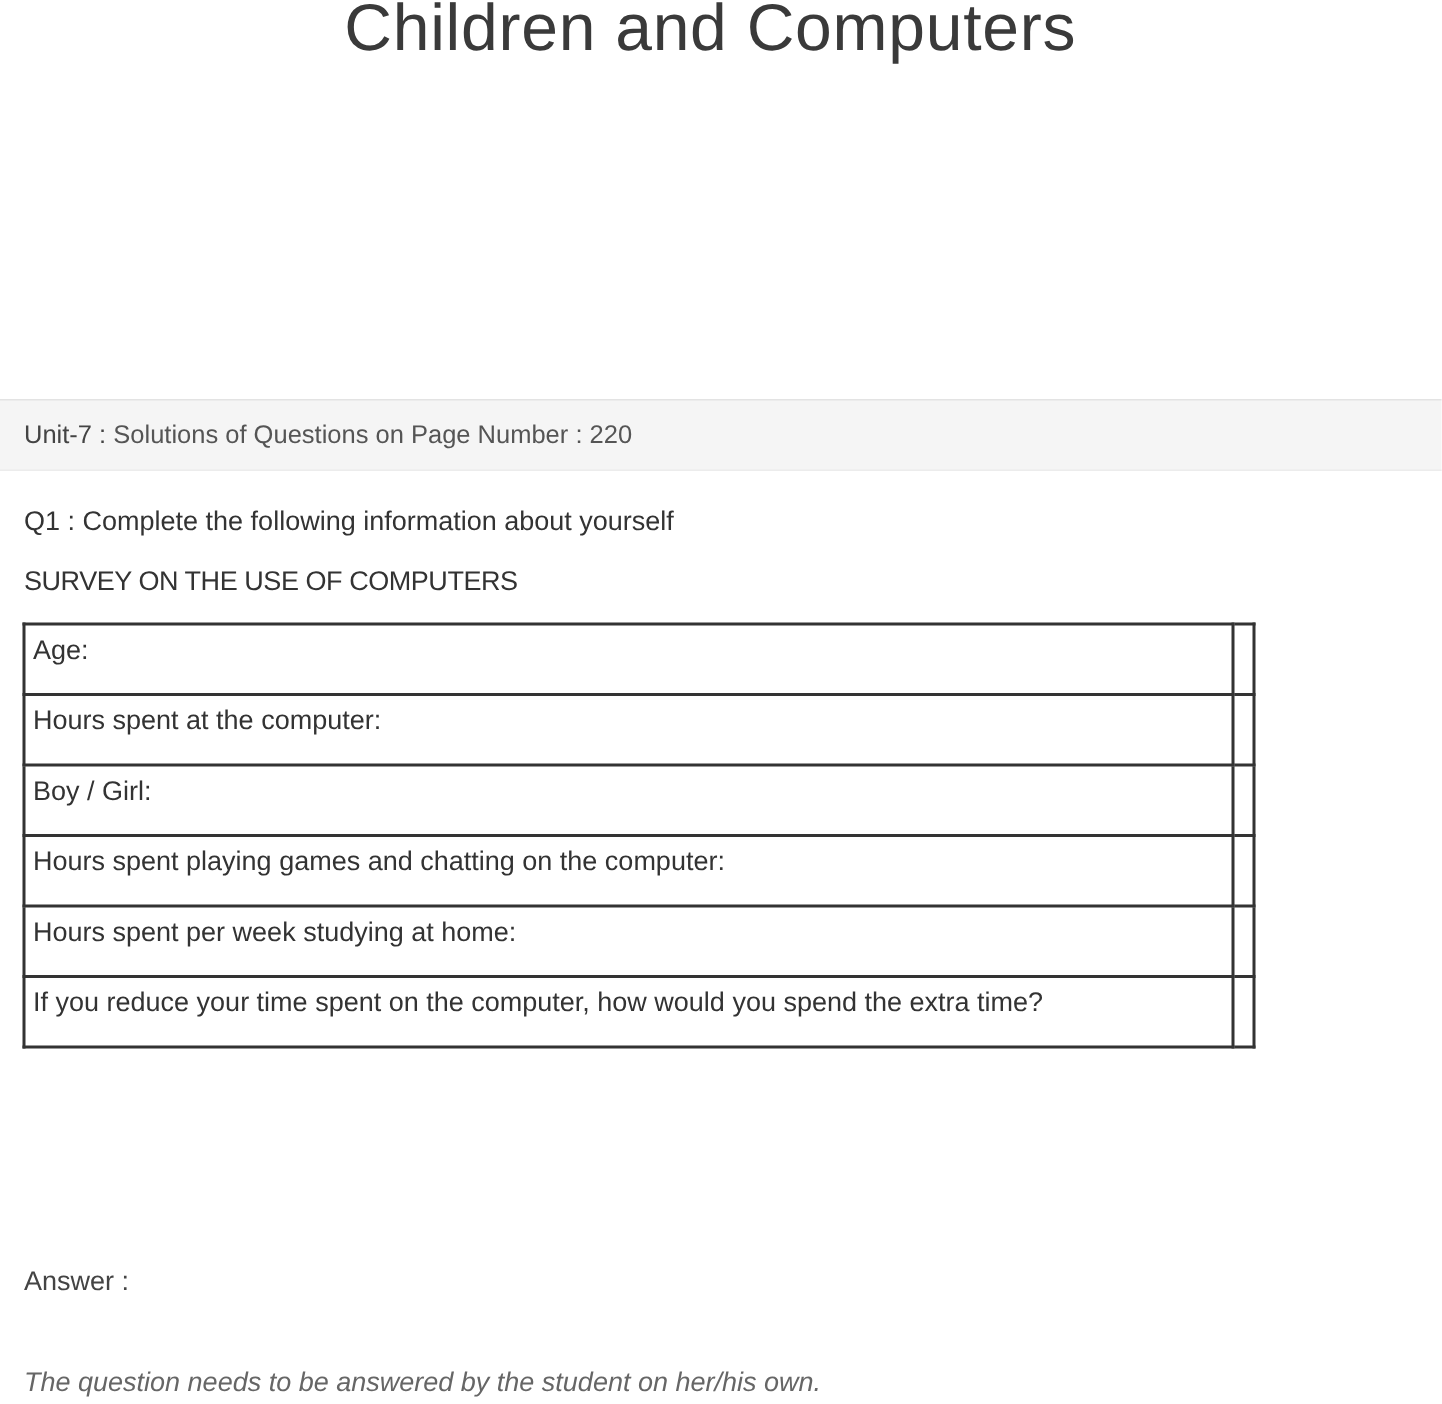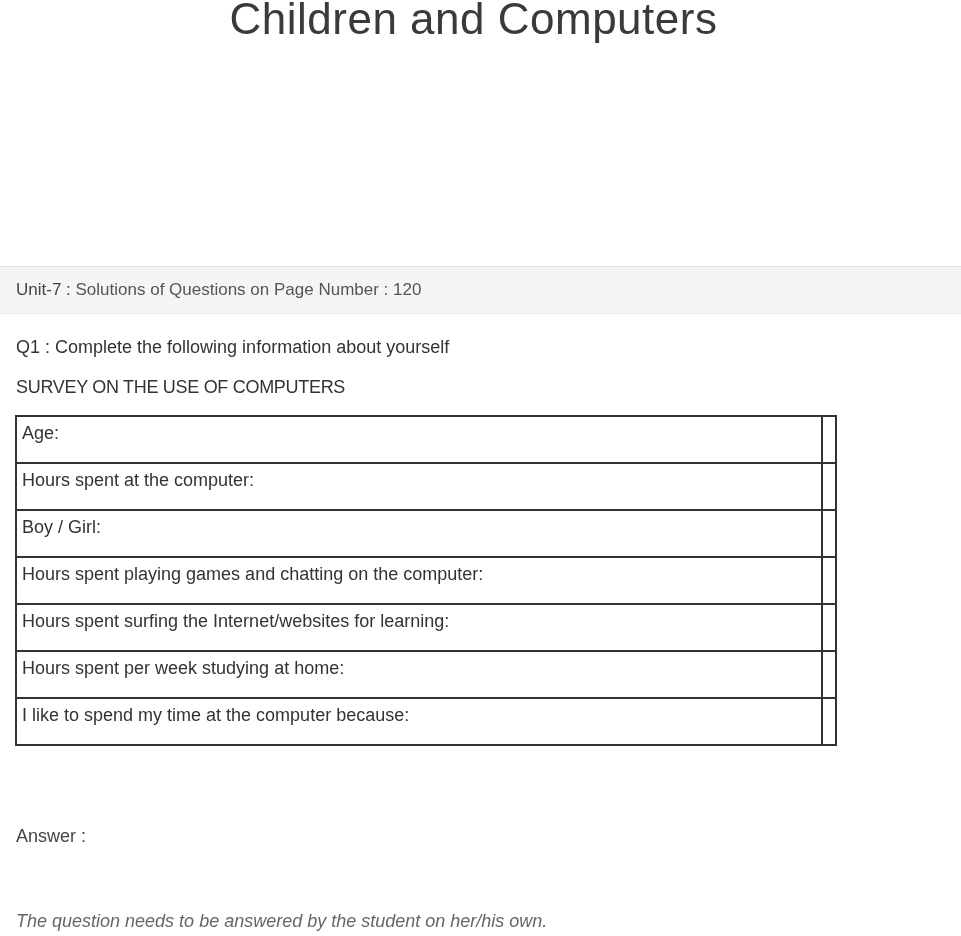--- a/index.html
+++ b/index.html
@@ -7,30 +7,30 @@
   .title { position:absolute; top:-6px; left:0; width:947px; text-align:center; font-family:"Liberation Sans",sans-serif; font-size:44px; color:#3a3a3a; font-weight:normal; letter-spacing:0.5px; margin:0; }
   .unit-bar { position:absolute; top:266px; left:0; width:961px; height:48px; background:#f5f5f5; border-top:1px solid #e3e3e3; border-bottom:1px solid #ececec; box-sizing:border-box; }
   .unit-text { position:absolute; left:16px; top:13px; font-size:17px; color:#555; font-family:"Liberation Sans",sans-serif; }
   .unit-text .lead { color:#444; }
   .question { position:absolute; left:16px; top:337px; font-size:18px; color:#333; font-family:"Liberation Sans",sans-serif;text-align:center; }
   .survey-title { position:absolute; left:16px; top:377px; font-size:18px; color:#333; font-family:"Liberation Sans",sans-serif; letter-spacing:-0.3px; }
   table.survey { position:absolute; left:15px; top:415px; border-collapse:collapse; width:822px; font-family:"Liberation Sans",sans-serif; }
   table.survey td { border:2px solid #333; height:43px; vertical-align:top; padding:6px 0 0 5px; font-size:18px; color:#333; box-sizing:border-box; }
   table.survey td.blank { width:14px; padding:0; border-left:1.5px solid #333; }
   table.survey tr { height:47px; }
-  .answer-label { position:absolute; left:16px; top:826px; font-size:18px; color:#444; font-family:"Liberation Sans",sans-serif; }
+  .answer-label { position:absolute; left:16px; top:844px; font-size:18px; color:#444; font-family:"Liberation Sans",sans-serif; }
   .answer-text { position:absolute; left:16px; top:911px; font-size:18px; color:#666; font-style:italic; font-family:"Liberation Sans",sans-serif; }
 </style>
 </head>
 <body>
 
 <h1 class="title">Children and Computers</h1>
 
 <div class="unit-bar">
-  <div class="unit-text"><span class="lead">Unit-7 :</span><span> Solutions of Questions on Page Number : 120</span></div>
+  <div class="unit-text"><span class="lead">Unit-7 :</span><span> Solutions of Questions on Page Number : 220</span></div>
 </div>
 
 <div class="question">Q1 :  Complete the following information about yourself</div>
 <div class="survey-title">SURVEY ON THE USE OF COMPUTERS</div>
 
 <table class="survey">
   <tbody>
     <tr>
         <td>Age:</td>
         <td class="blank"></td>
@@ -41,28 +41,24 @@
       </tr>
     <tr>
         <td>Boy / Girl:</td>
         <td class="blank"></td>
       </tr>
     <tr>
         <td>Hours spent playing games and chatting on the computer:</td>
         <td class="blank"></td>
       </tr>
     <tr>
-        <td>Hours spent surfing the Internet/websites for learning:</td>
-        <td class="blank"></td>
-      </tr>
-    <tr>
         <td>Hours spent per week studying at home:</td>
         <td class="blank"></td>
       </tr>
     <tr>
-        <td>I like to spend my time at the computer because:</td>
+        <td>If you reduce your time spent on the computer, how would you spend the extra time?</td>
         <td class="blank"></td>
       </tr>
   </tbody>
 </table>
 
 <div class="answer-label">Answer :</div>
 <div class="answer-text">The question needs to be answered by the student on her/his own.</div>
 
 </body></html>

